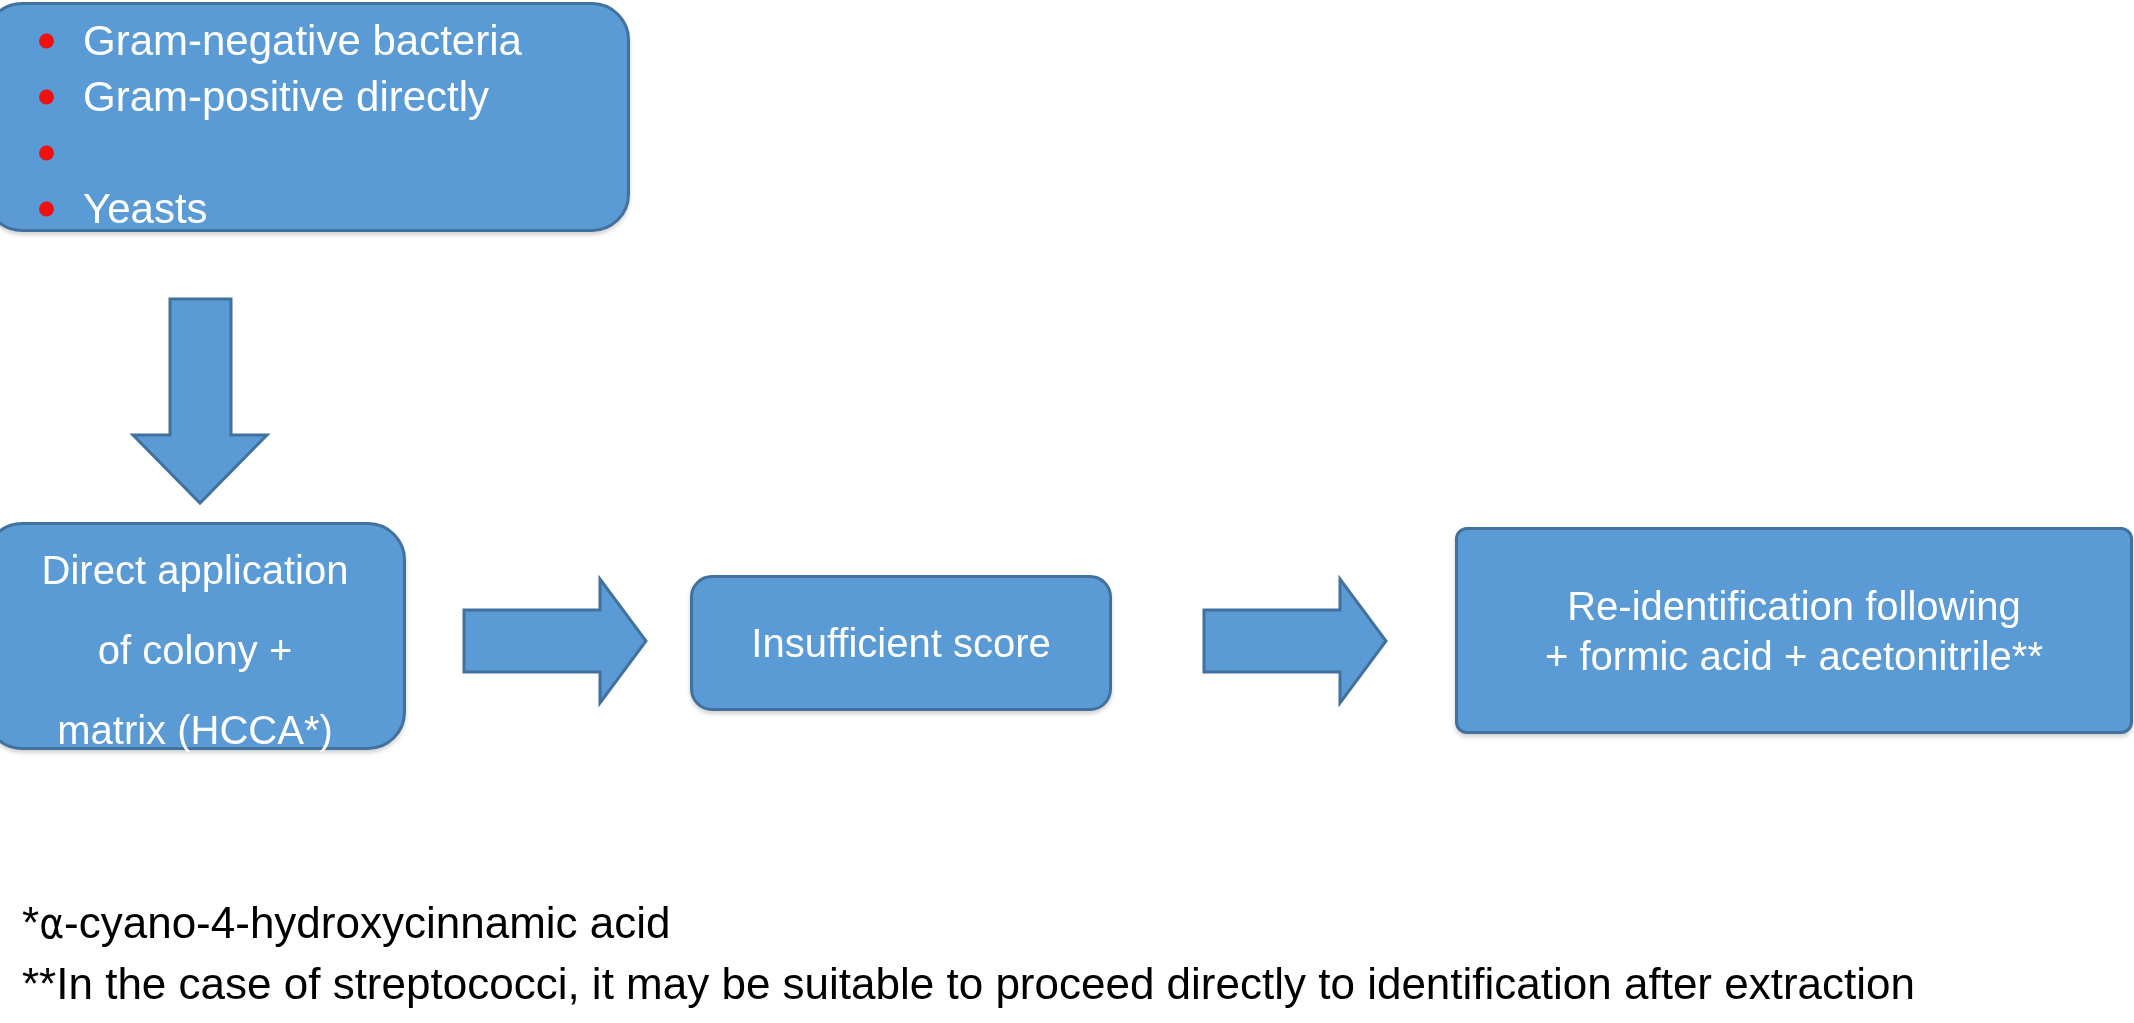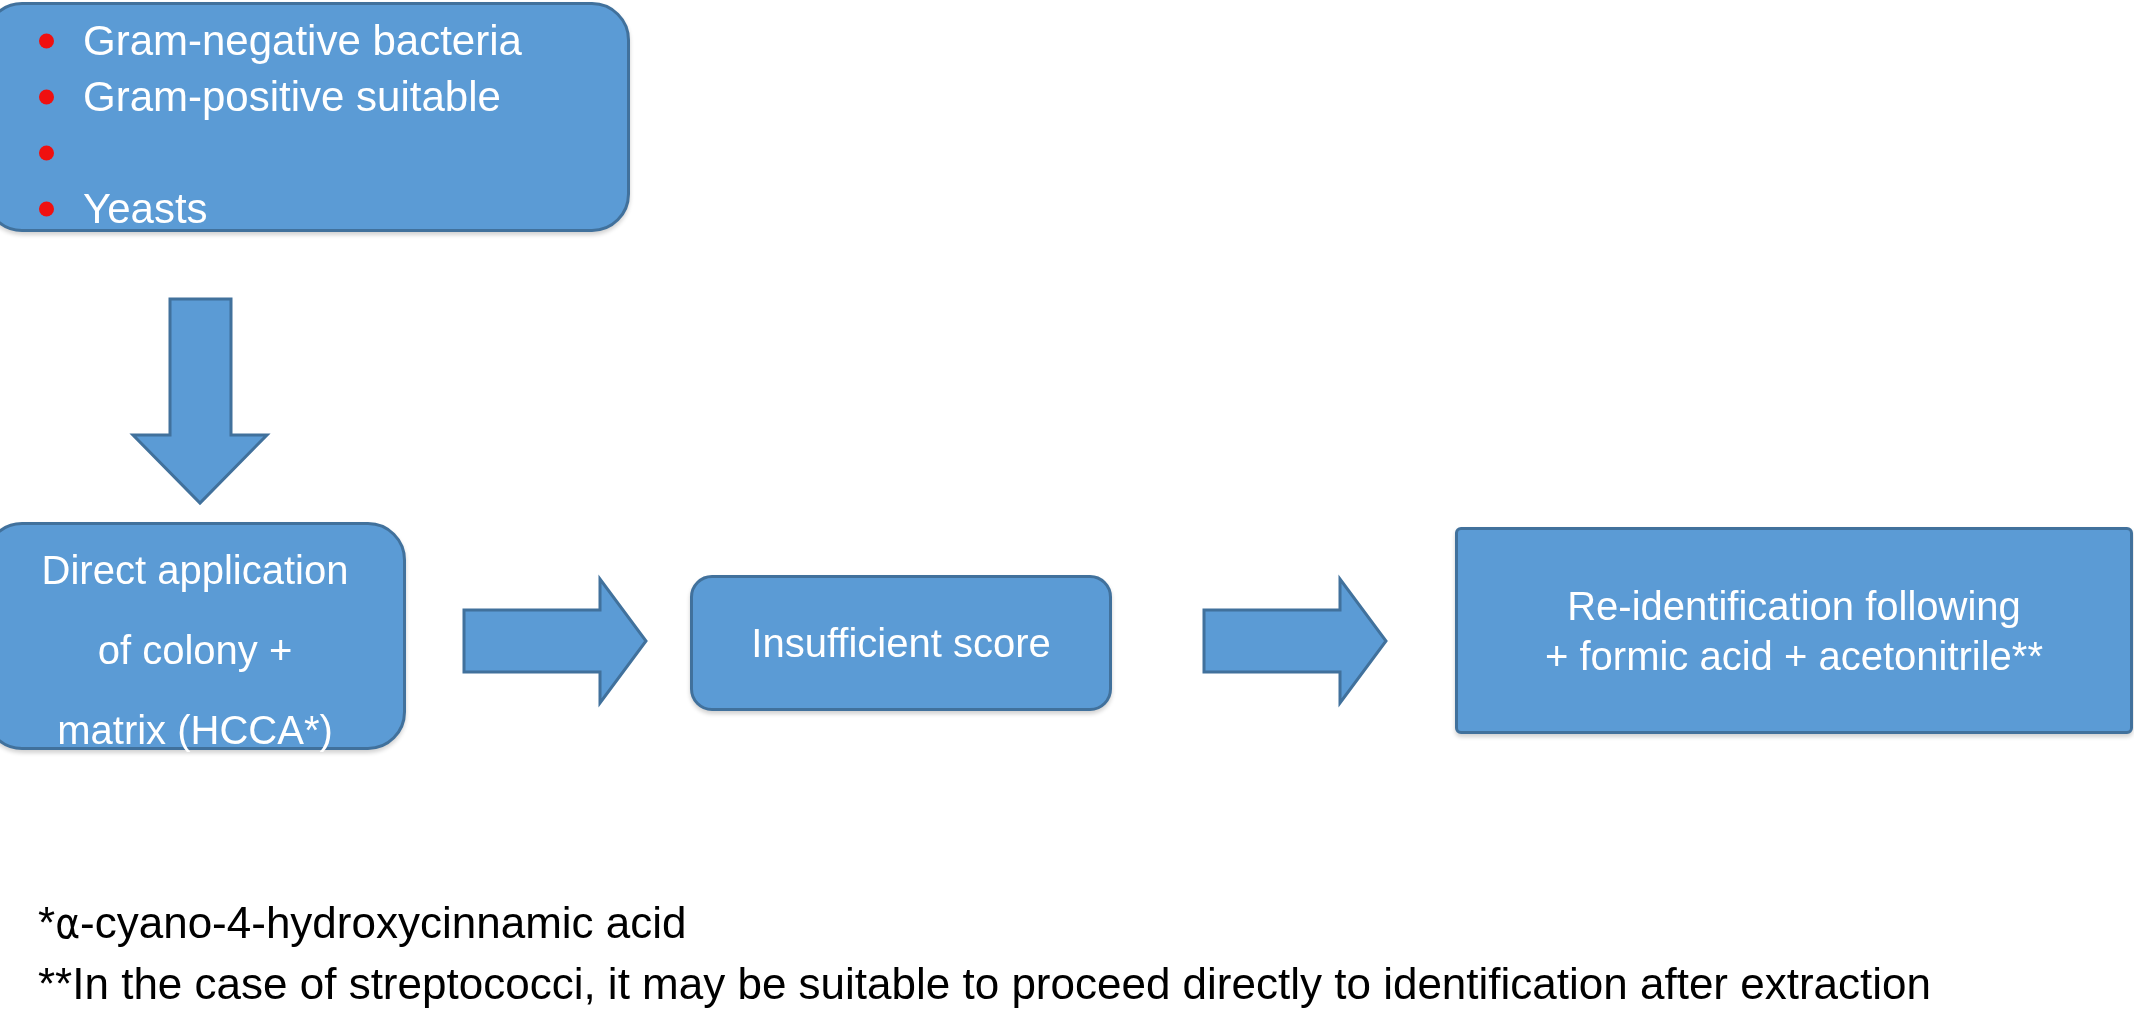--- a/index.html
+++ b/index.html
@@ -108,21 +108,21 @@
     line-height: 48px;
     white-space: nowrap;
   }
 
   
   #reident-box {
     left: 1455px;
     top: 527px;
     width: 678px;
     height: 207px;
-    border-radius: 6px;
+    border-radius: 12px;
     align-items: center;
     text-align: center;
     padding: 0 10px;
   }
   #reident-box .line {
     font-size: 40px;
     line-height: 50px;
     white-space: nowrap;
   }
 
@@ -149,41 +149,40 @@
     top: 893px;
     color: #000000;
     font-family: "Liberation Sans Narrow", "Liberation Sans", sans-serif;
     font-stretch: condensed;
     font-size: 44px;
     line-height: 60px;
     white-space: nowrap;
   }
   #footnotes .fn-line {
     display: block;
-    margin-left: 16px;
   }
   .alpha-glyph {
     font-family: "DejaVu Sans", sans-serif;
     font-size: 42px;
   }
 </style>
 </head>
 <body>
 
 <div id="canvas">
 
   <div class="box" id="organisms-box">
     <ul id="organisms-list">
       <li>
         <span class="bullet"></span>
         <span>Gram-negative bacteria</span>
       </li>
       <li>
         <span class="bullet"></span>
-        <span>Gram-positive suitable</span>
+        <span>Gram-positive directly</span>
       </li>
       <li>
         <span class="bullet"></span>
       </li>
       <li>
         <span class="bullet"></span>
         <span>Yeasts</span>
       </li>
     </ul>
   </div>

